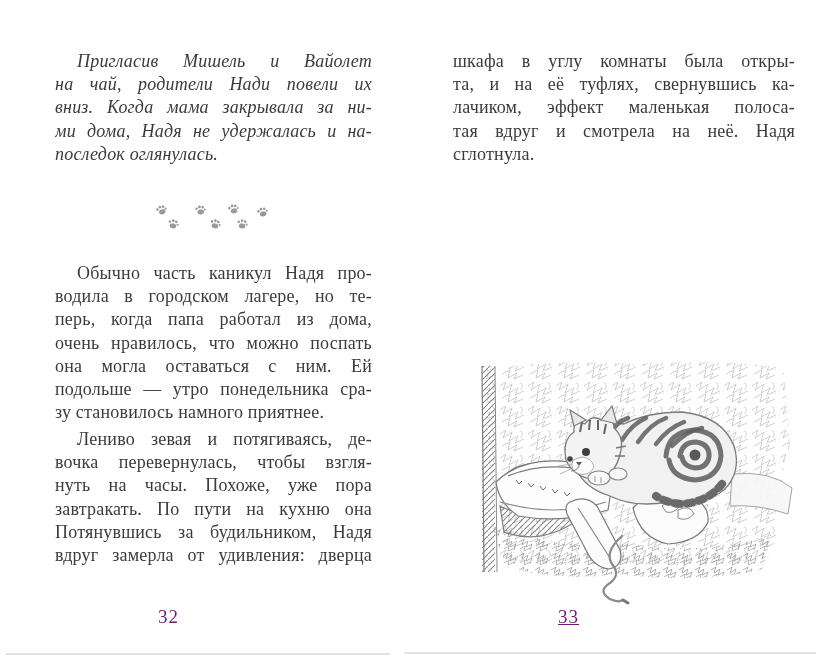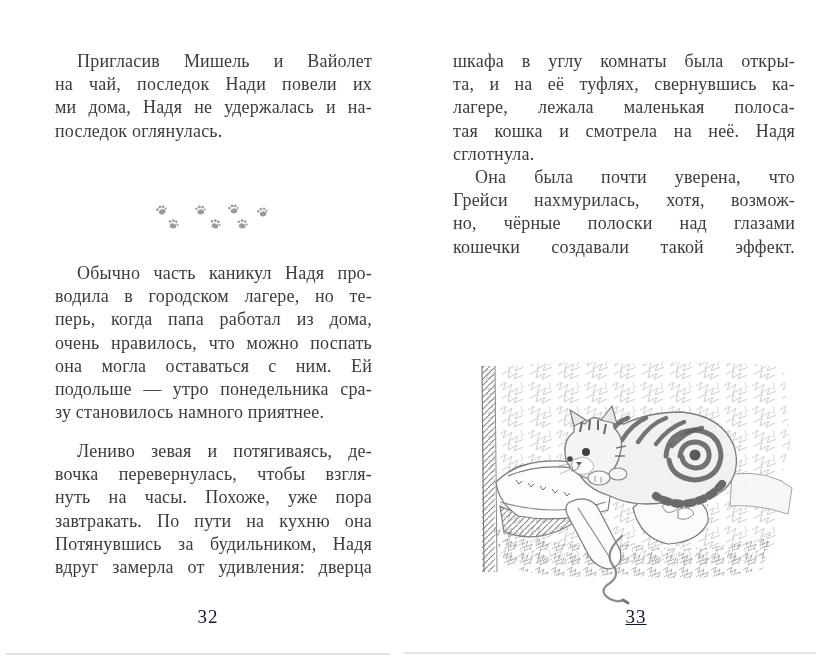--- a/index.html
+++ b/index.html
@@ -2,43 +2,44 @@
 <html><head>
 <meta charset="utf-8">
 <style>
   html,body{margin:0;padding:0;background:#ffffff;}
   body{width:819px;height:662px;position:relative;overflow:hidden;
        font-family:"Liberation Serif","DejaVu Serif",serif;}
   .col{position:absolute;color:#3b3b3b;font-size:18px;line-height:23.2px;letter-spacing:.2px;}
   .line{display:block;height:23.2px;overflow:hidden;text-align:justify;text-align-last:justify;}
   .line.end{text-align-last:left;}
   .para.indent .line:first-child{text-indent:22px;}
-  #para-l1{position:absolute;left:0;top:0;width:317px;}
+  #para-l1{position:absolute;left:0;top:0;width:317px;font-style:italic;}
   #para-l2{position:absolute;left:0;top:212px;width:317px;}
-  #para-l3{position:absolute;left:0;top:378px;width:317px;margin-top:12px;}
-  .pagenum{position:absolute;top:606px;width:100px;text-align:center;
-           font-size:19px;color:#0f172a;letter-spacing:1px;}
+  #para-l3{position:absolute;left:0;top:378px;width:317px;}
+  .pagenum{position:absolute;top:606px;width:100px;text-align:left;
+           font-size:19px;color:#701a75;letter-spacing:1px;}
   #pagenum-left{left:158px;}
-  #pagenum-right{left:586px;text-decoration:underline;}
+  #pagenum-right{left:558px;text-decoration:underline;}
   #paw-prints{position:absolute;left:148px;top:198px;width:126px;height:36px;}
   .paw{position:absolute;width:13px;height:13px;fill:#858585;opacity:.82;}
   #illustration{position:absolute;left:470px;top:356px;width:325px;height:252px;}
   .edge{position:absolute;height:2px;background:#e3e3e3;}
   #edge-left{left:6px;top:653px;width:384px;}
   #edge-right{left:404px;top:652px;width:412px;}
 </style>
 </head>
 <body>
 
 <div>
 
   <div class="col" style="left:55px;top:50px;width:317px;height:560px;">
     <div class="para indent" id="para-l1">
       <span class="line">Пригласив Мишель и Вайолет</span>
-      <span class="line">на чай, последок Нади повели их</span>
+      <span class="line">на чай, родители Нади повели их</span>
+      <span class="line">вниз. Когда мама закрывала за ни-</span>
       <span class="line">ми дома, Надя не удержалась и на-</span>
       <span class="line end">последок оглянулась.</span>
     </div>
     <div class="para indent" id="para-l2">
       <span class="line">Обычно часть каникул Надя про-</span>
       <span class="line">водила в городском лагере, но те-</span>
       <span class="line">перь, когда папа работал из дома,</span>
       <span class="line">очень нравилось, что можно поспать</span>
       <span class="line">она могла оставаться с ним. Ей</span>
       <span class="line">подольше — утро понедельника сра-</span>
@@ -109,29 +110,23 @@
   <div class="pagenum" id="pagenum-left">32</div>
   <div class="edge" id="edge-left"></div>
 </div>
 
 <div>
 
   <div class="col" style="left:453px;top:50px;width:342px;">
     <div class="para">
       <span class="line">шкафа в углу комнаты была откры-</span>
       <span class="line">та, и на её туфлях, свернувшись ка-</span>
-      <span class="line">лагере, лежала маленькая полоса-</span>
-      <span class="line">тая кошка и смотрела на неё. Надя</span>
+      <span class="line">лачиком, эффект маленькая полоса-</span>
+      <span class="line">тая вдруг и смотрела на неё. Надя</span>
       <span class="line end">сглотнула.</span>
-    </div>
-    <div class="para indent">
-      <span class="line">Она была почти уверена, что</span>
-      <span class="line">Грейси нахмурилась, хотя, возмож-</span>
-      <span class="line">но, чёрные полоски над глазами</span>
-      <span class="line">кошечки создавали такой эффект.</span>
     </div>
   </div>
 
   <svg id="illustration" viewBox="0 0 325 252">
     <defs>
       <pattern id="scrib" width="28" height="24" patternUnits="userSpaceOnUse">
         <path d="M2,6 L8,2 L5,10 L14,4 L11,13 L20,8 L17,15 L26,11" fill="none" stroke="#b3b3b3" stroke-width=".7"></path>
         <path d="M4,18 L12,14 L10,22 L19,17 L16,23 L25,19" fill="none" stroke="#adadad" stroke-width=".7"></path>
         <path d="M22,2 Q26,6 23,10" fill="none" stroke="#b8b8b8" stroke-width=".7"></path>
       </pattern>

